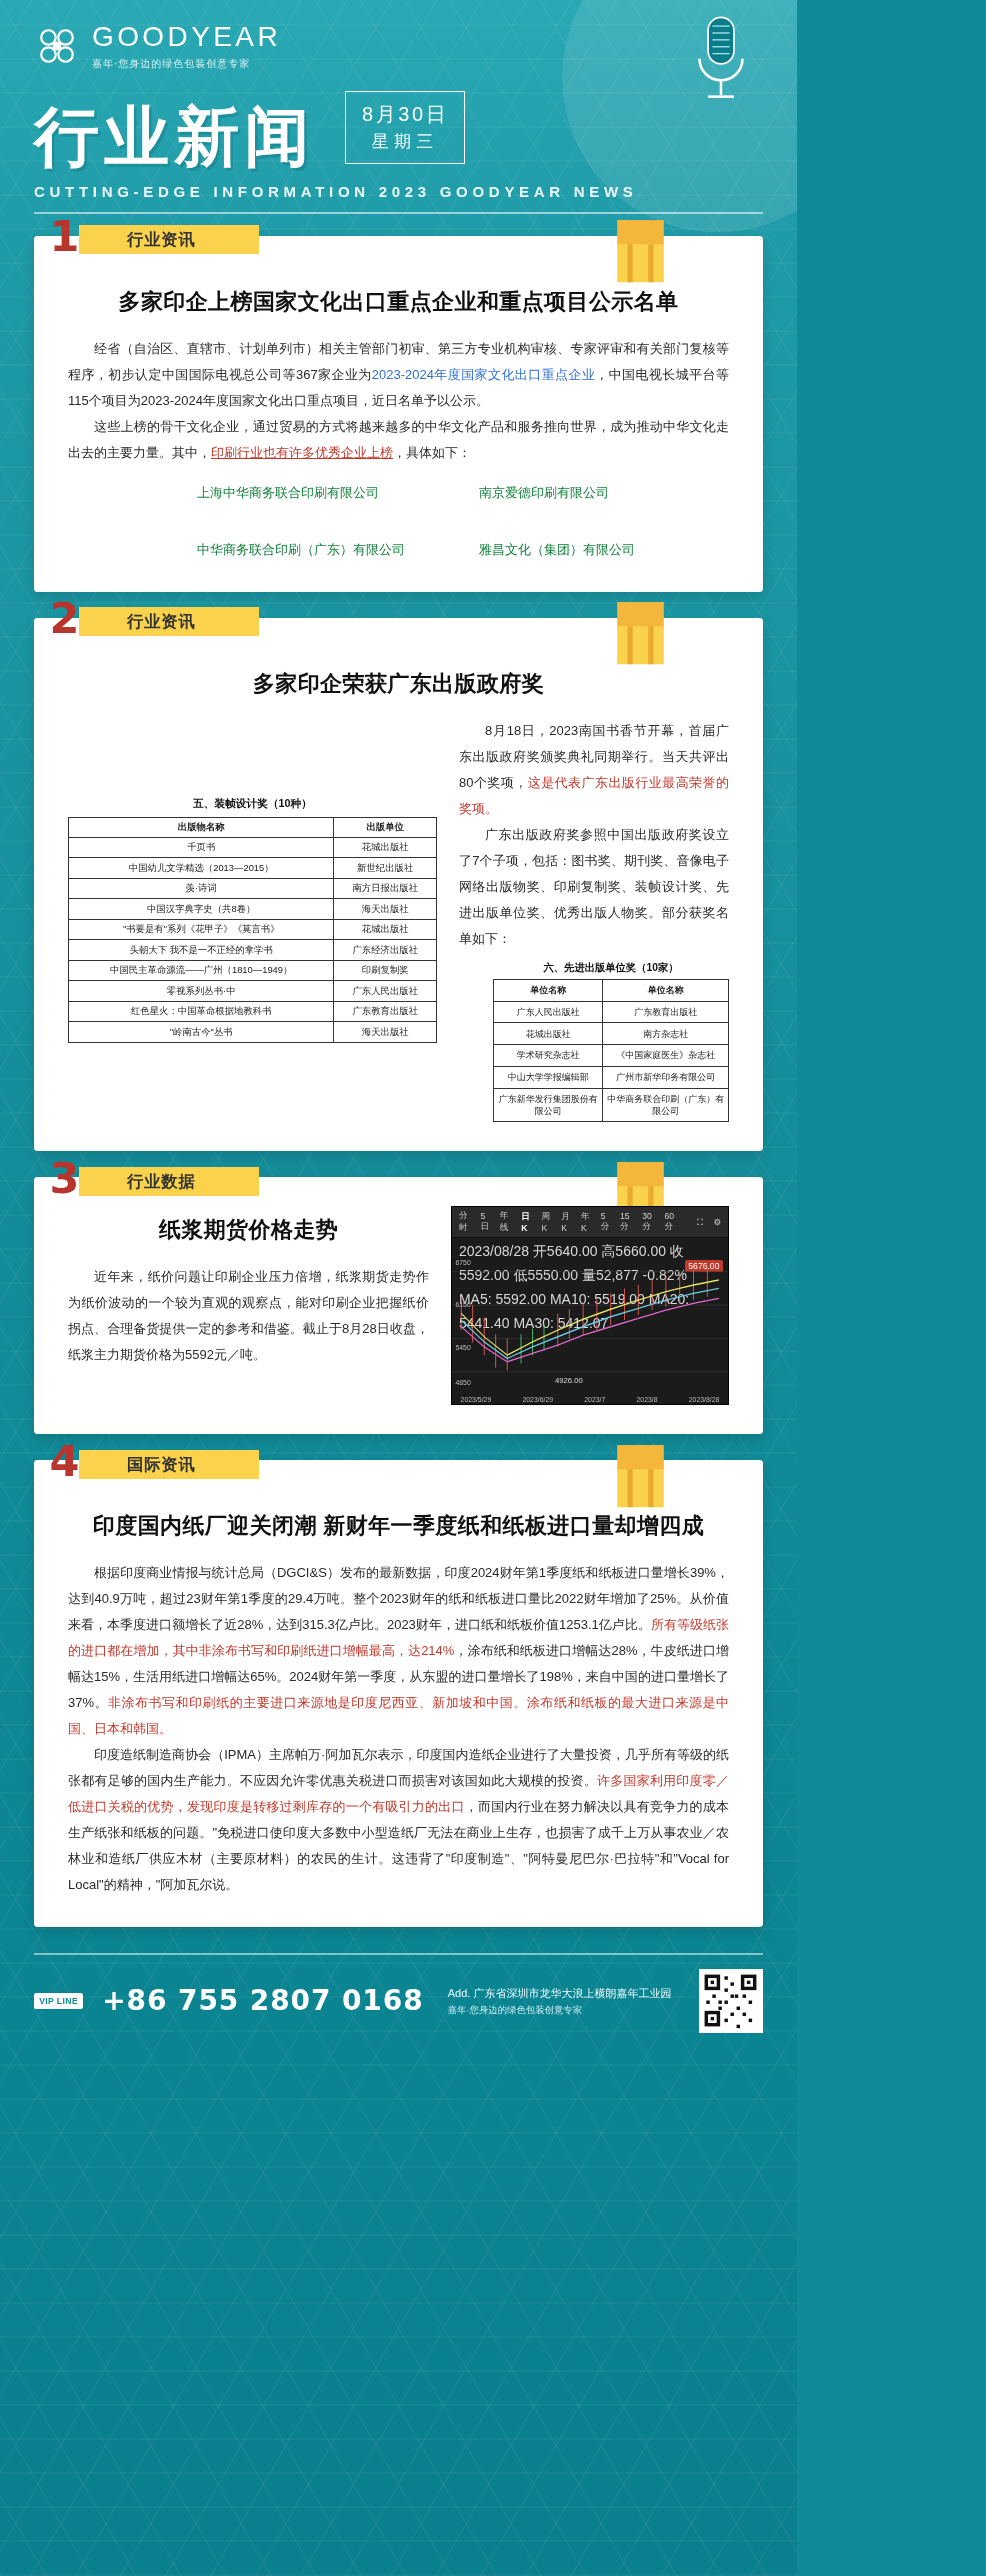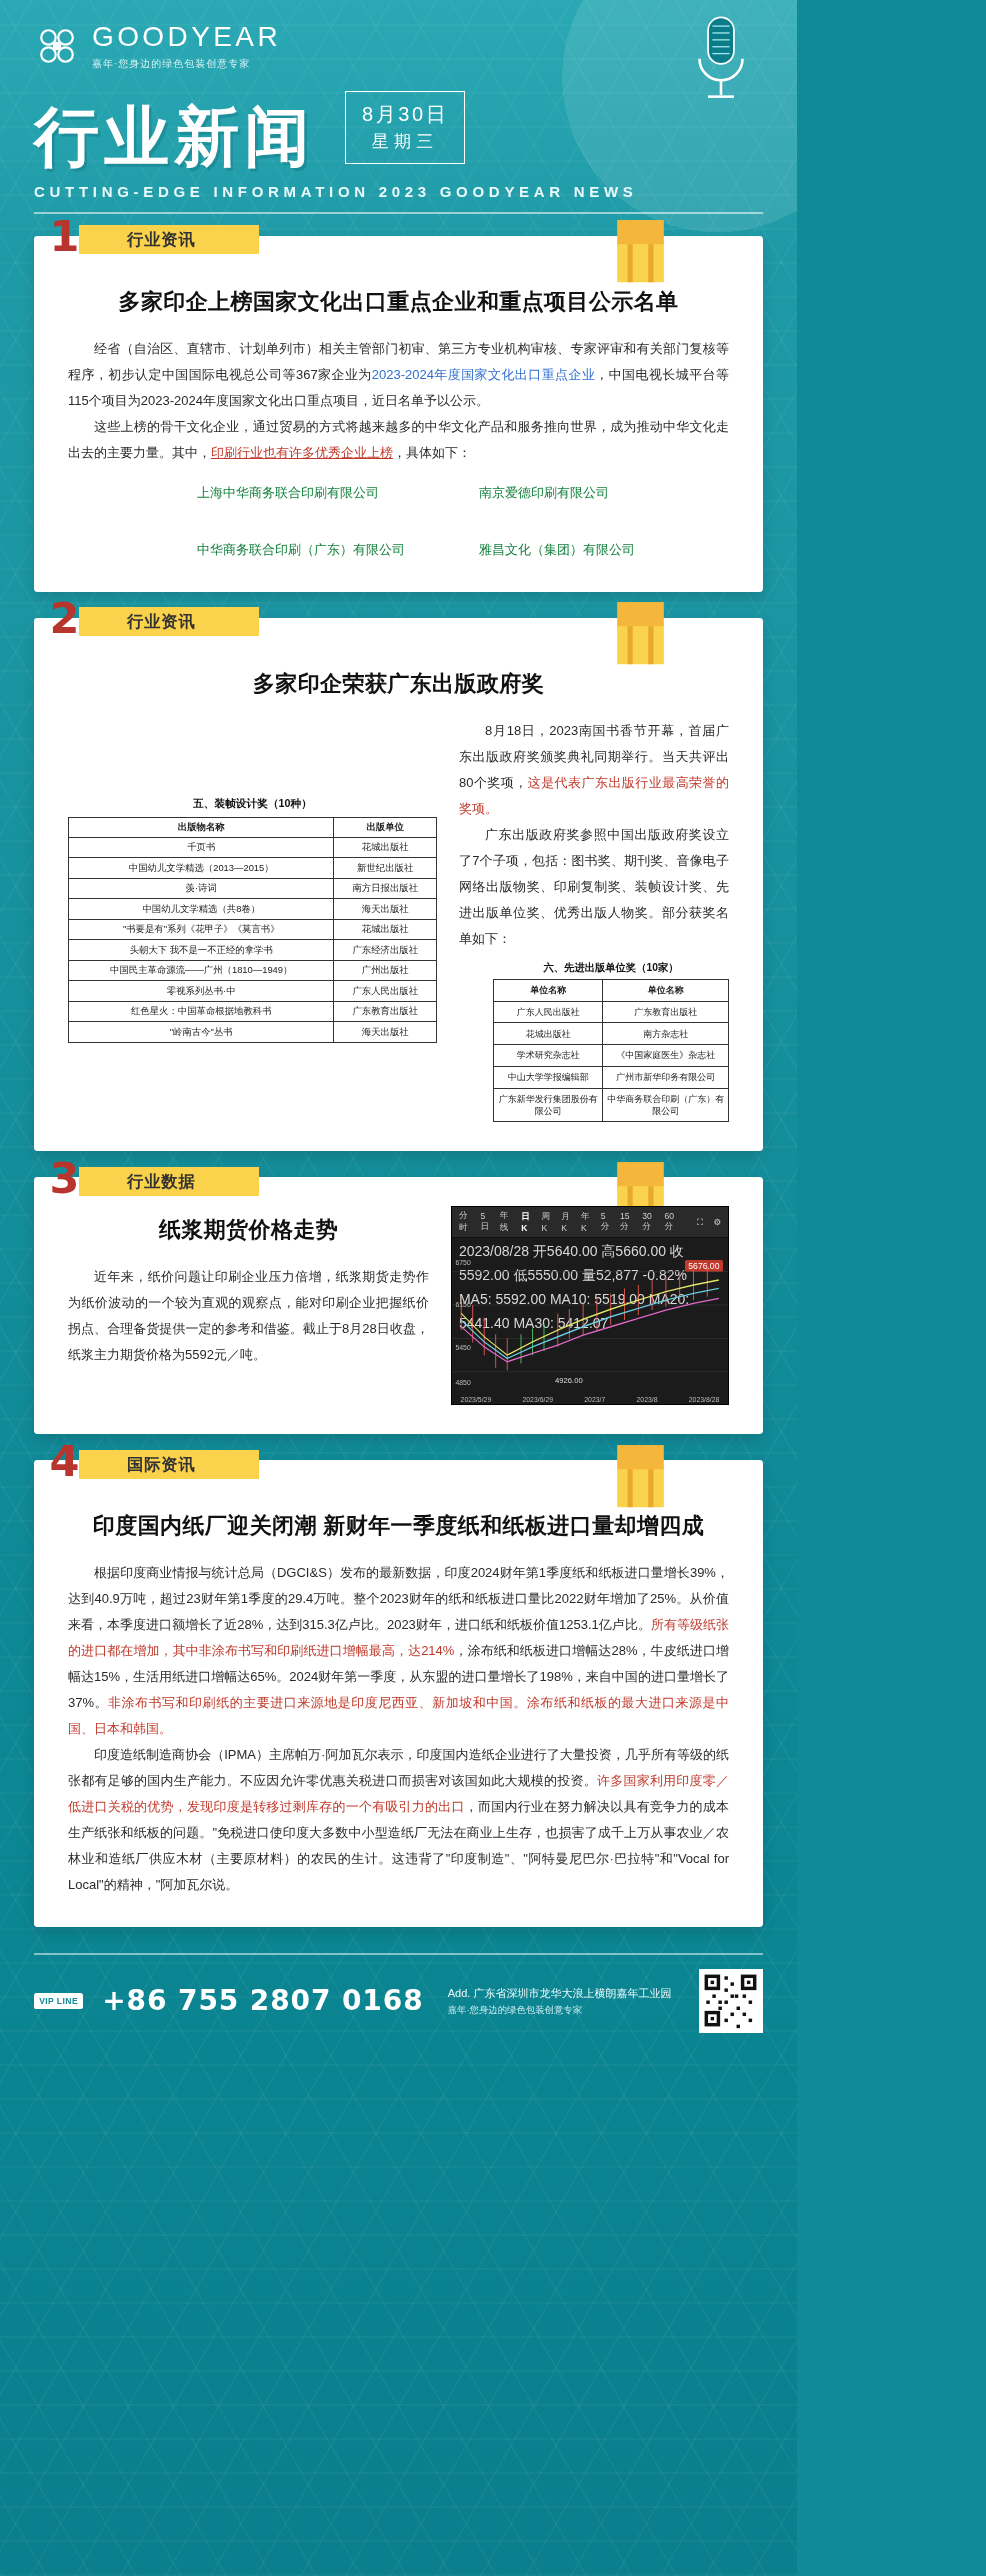--- a/index.html
+++ b/index.html
@@ -355,34 +355,34 @@
                   </tr>
               <tr>
                     <td>中国幼儿文学精选（2013—2015）</td>
                     <td>新世纪出版社</td>
                   </tr>
               <tr>
                     <td>羡·诗词</td>
                     <td>南方日报出版社</td>
                   </tr>
               <tr>
-                    <td>中国幼儿文学精选（共8卷）</td>
+                    <td>中国汉字典字史（共8卷）</td>
                     <td>海天出版社</td>
                   </tr>
               <tr>
                     <td>"书要是有"系列《花甲子》《莫言书》</td>
                     <td>花城出版社</td>
                   </tr>
               <tr>
                     <td>头朝大下 我不是一不正经的拿学书</td>
                     <td>广东经济出版社</td>
                   </tr>
               <tr>
                     <td>中国民主革命源流——广州（1810—1949）</td>
-                    <td>广州出版社</td>
+                    <td>印刷复制奖</td>
                   </tr>
               <tr>
                     <td>零视系列丛书·中</td>
                     <td>广东人民出版社</td>
                   </tr>
               <tr>
                     <td>红色星火：中国革命根据地教科书</td>
                     <td>广东教育出版社</td>
                   </tr>
               <tr>

